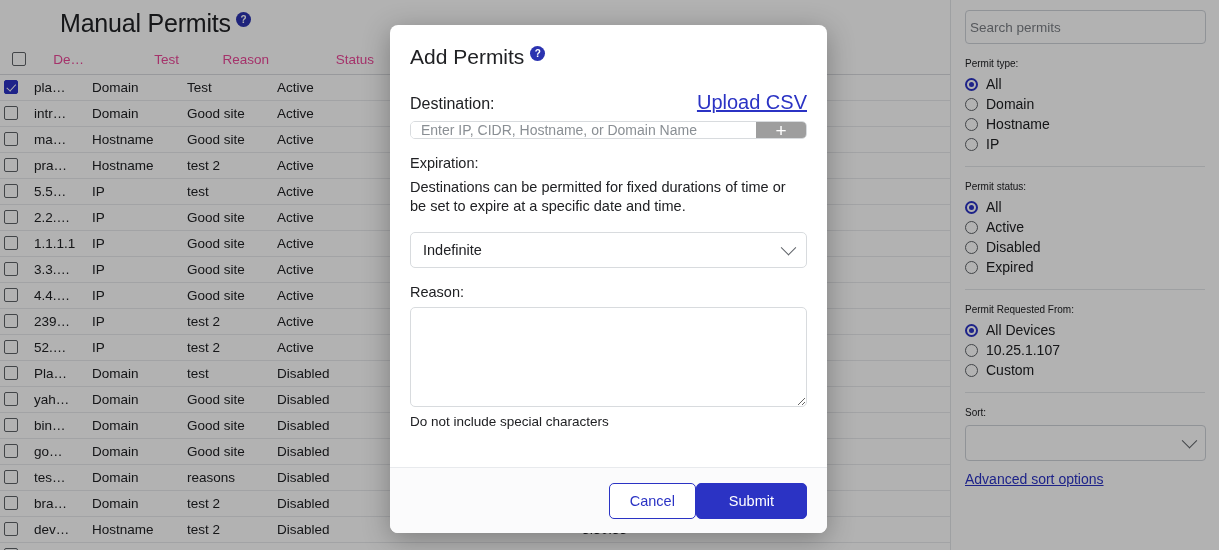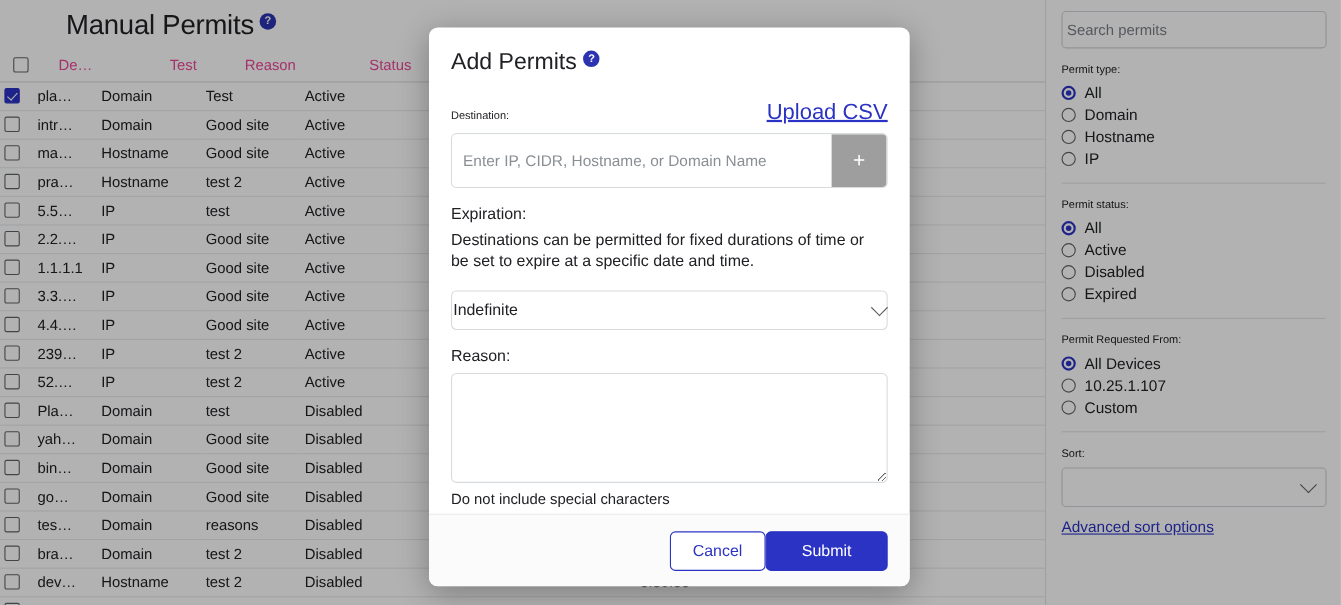--- a/index.html
+++ b/index.html
@@ -273,31 +273,31 @@
     white-space: nowrap;
   }
   .modal-title .help-badge { vertical-align: 7px; margin-left: 6px; }
 
   .field-row {
     display: flex;
     justify-content: space-between;
     align-items: baseline;
     margin-bottom: 7px;
   }
-  .field-label { font-size: 10px; color: #202124; }
+  .field-label { font-size: 16px; color: #202124; }
   .link {
     font-size: 20px;
     color: #2b33c4;
     text-decoration: underline;
     cursor: pointer;
   }
   .dest-input-wrap {
     display: flex;
     width: 397px;
-    height: 50px;
+    height: 18px;
     border: 1px solid #d8dbde;
     border-radius: 5px;
     overflow: hidden;
     background: #fff;
   }
   .dest-input {
     flex: 1 1 auto;
     border: none;
     outline: none;
     padding: 0 10px;
@@ -333,21 +333,21 @@
   }
   .expiry-select {
     width: 397px;
     height: 36px;
     border: 1px solid #d8dbde;
     border-radius: 5px;
     background: #fff;
     display: flex;
     align-items: center;
     justify-content: space-between;
-    padding: 0 1px;
+    padding: 0 12px;
     font-size: 14.5px;
     color: #202124;
     cursor: pointer;
   }
   .reason-ta {
     width: 397px;
     height: 100px;
     border: 1px solid #d8dbde;
     border-radius: 5px;
     resize: vertical;

